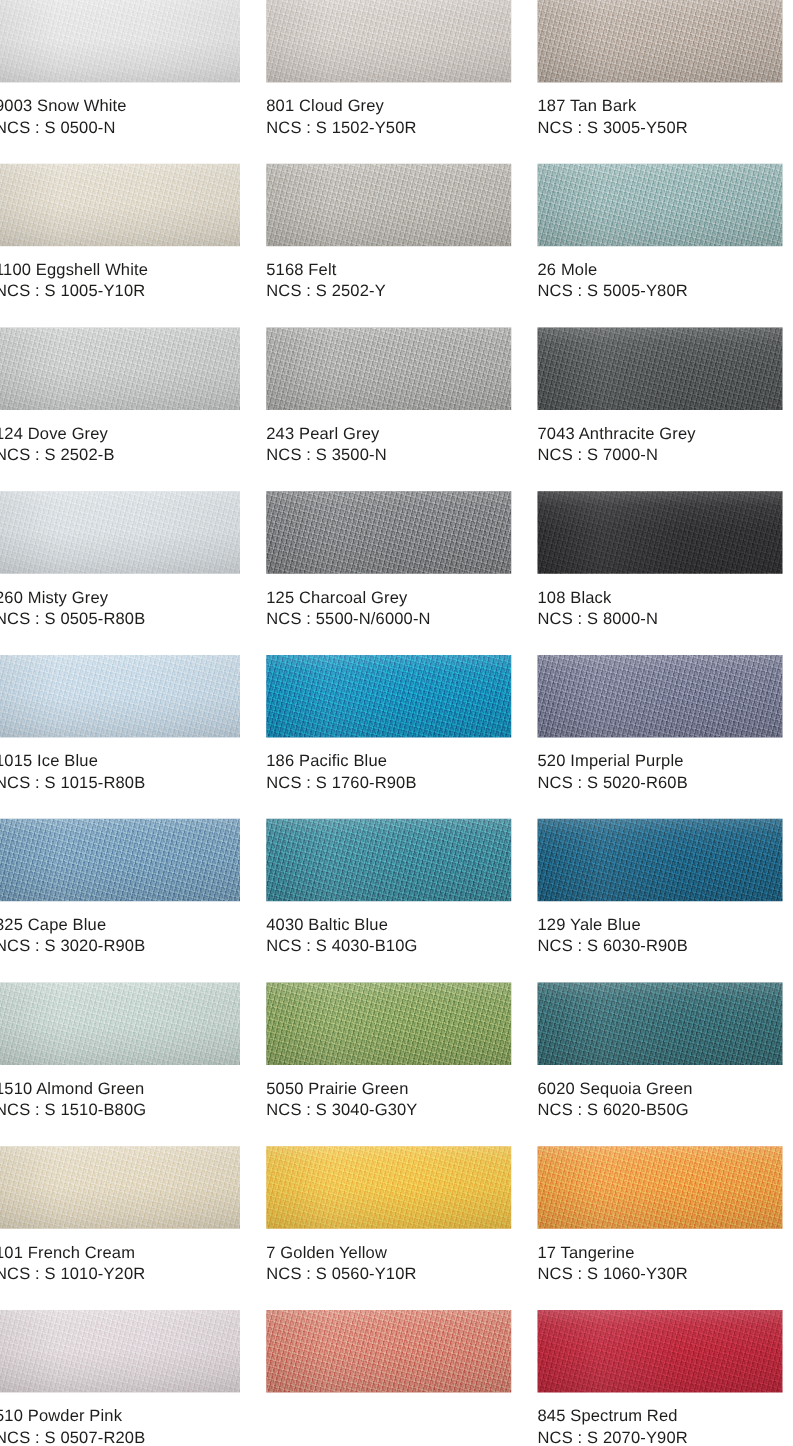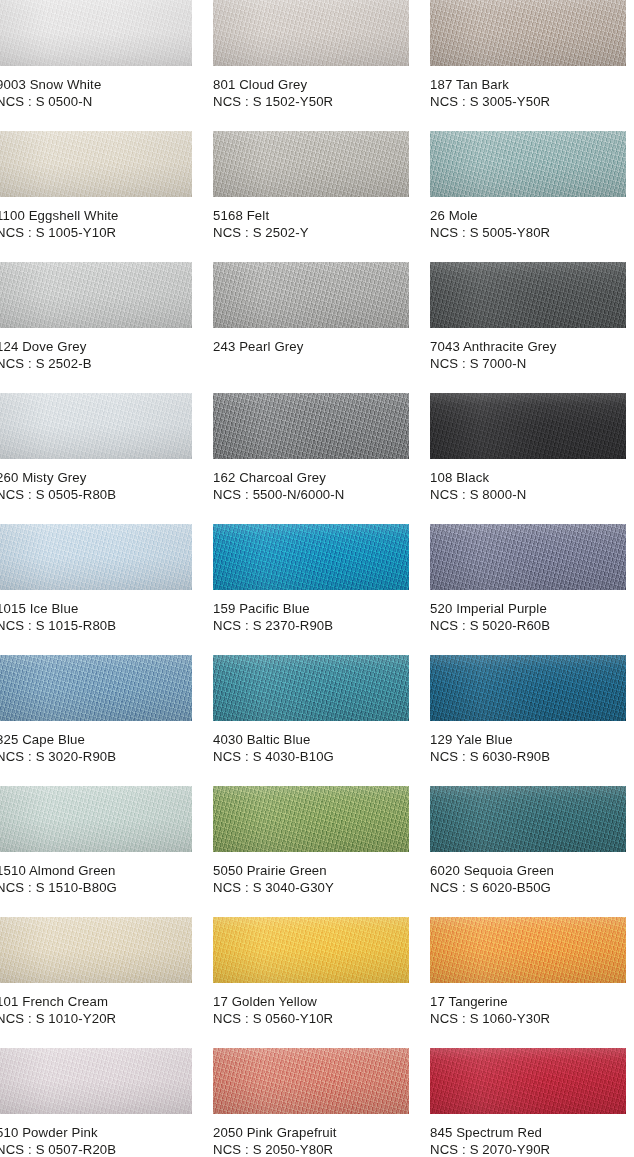--- a/index.html
+++ b/index.html
@@ -164,62 +164,63 @@
       <div class="swatch-chip" style="background-color: rgb(197, 199, 198);"></div>
       <div class="swatch-caption">
         <div class="swatch-name">124 Dove Grey</div>
         <div class="swatch-ncs">NCS : S 2502-B</div>
       </div>
     </div>
     <div class="swatch-cell">
       <div class="swatch-chip" style="background-color: rgb(165, 165, 163);"></div>
       <div class="swatch-caption">
         <div class="swatch-name">243 Pearl Grey</div>
+        <div class="swatch-ncs">NCS : S 3500-N</div>
       </div>
     </div>
     <div class="swatch-cell">
       <div class="swatch-chip" style="background-color: rgb(76, 79, 80);"></div>
       <div class="swatch-caption">
         <div class="swatch-name">7043 Anthracite Grey</div>
         <div class="swatch-ncs">NCS : S 7000-N</div>
       </div>
     </div>
     <div class="swatch-cell">
       <div class="swatch-chip" style="background-color: rgb(214, 220, 224);"></div>
       <div class="swatch-caption">
         <div class="swatch-name">260 Misty Grey</div>
         <div class="swatch-ncs">NCS : S 0505-R80B</div>
       </div>
     </div>
     <div class="swatch-cell">
       <div class="swatch-chip" style="background-color: rgb(118, 120, 122);"></div>
       <div class="swatch-caption">
-        <div class="swatch-name">162 Charcoal Grey</div>
+        <div class="swatch-name">125 Charcoal Grey</div>
         <div class="swatch-ncs">NCS : 5500-N/6000-N</div>
       </div>
     </div>
     <div class="swatch-cell">
       <div class="swatch-chip" style="background-color: rgb(46, 46, 48);"></div>
       <div class="swatch-caption">
         <div class="swatch-name">108 Black</div>
         <div class="swatch-ncs">NCS : S 8000-N</div>
       </div>
     </div>
     <div class="swatch-cell">
       <div class="swatch-chip" style="background-color: rgb(195, 214, 228);"></div>
       <div class="swatch-caption">
         <div class="swatch-name">1015 Ice Blue</div>
         <div class="swatch-ncs">NCS : S 1015-R80B</div>
       </div>
     </div>
     <div class="swatch-cell">
       <div class="swatch-chip" style="background-color: rgb(22, 131, 180);"></div>
       <div class="swatch-caption">
-        <div class="swatch-name">159 Pacific Blue</div>
-        <div class="swatch-ncs">NCS : S 2370-R90B</div>
+        <div class="swatch-name">186 Pacific Blue</div>
+        <div class="swatch-ncs">NCS : S 1760-R90B</div>
       </div>
     </div>
     <div class="swatch-cell">
       <div class="swatch-chip" style="background-color: rgb(110, 113, 137);"></div>
       <div class="swatch-caption">
         <div class="swatch-name">520 Imperial Purple</div>
         <div class="swatch-ncs">NCS : S 5020-R60B</div>
       </div>
     </div>
     <div class="swatch-cell">
@@ -267,44 +268,40 @@
     <div class="swatch-cell">
       <div class="swatch-chip" style="background-color: rgb(224, 213, 188);"></div>
       <div class="swatch-caption">
         <div class="swatch-name">101 French Cream</div>
         <div class="swatch-ncs">NCS : S 1010-Y20R</div>
       </div>
     </div>
     <div class="swatch-cell">
       <div class="swatch-chip" style="background-color: rgb(239, 190, 69);"></div>
       <div class="swatch-caption">
-        <div class="swatch-name">17 Golden Yellow</div>
+        <div class="swatch-name">7 Golden Yellow</div>
         <div class="swatch-ncs">NCS : S 0560-Y10R</div>
       </div>
     </div>
     <div class="swatch-cell">
       <div class="swatch-chip" style="background-color: rgb(237, 149, 64);"></div>
       <div class="swatch-caption">
         <div class="swatch-name">17 Tangerine</div>
         <div class="swatch-ncs">NCS : S 1060-Y30R</div>
       </div>
     </div>
     <div class="swatch-cell">
       <div class="swatch-chip" style="background-color: rgb(221, 212, 216);"></div>
       <div class="swatch-caption">
         <div class="swatch-name">510 Powder Pink</div>
         <div class="swatch-ncs">NCS : S 0507-R20B</div>
       </div>
     </div>
     <div class="swatch-cell">
       <div class="swatch-chip" style="background-color: rgb(210, 121, 106);"></div>
-      <div class="swatch-caption">
-        <div class="swatch-name">2050 Pink Grapefruit</div>
-        <div class="swatch-ncs">NCS : S 2050-Y80R</div>
-      </div>
     </div>
     <div class="swatch-cell">
       <div class="swatch-chip" style="background-color: rgb(181, 38, 56);"></div>
       <div class="swatch-caption">
         <div class="swatch-name">845 Spectrum Red</div>
         <div class="swatch-ncs">NCS : S 2070-Y90R</div>
       </div>
     </div>
   </div>
 

